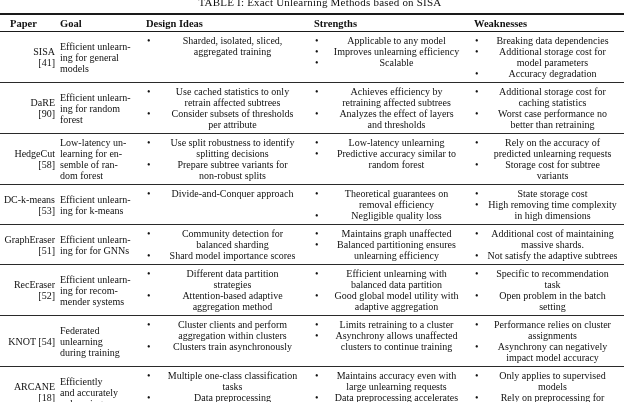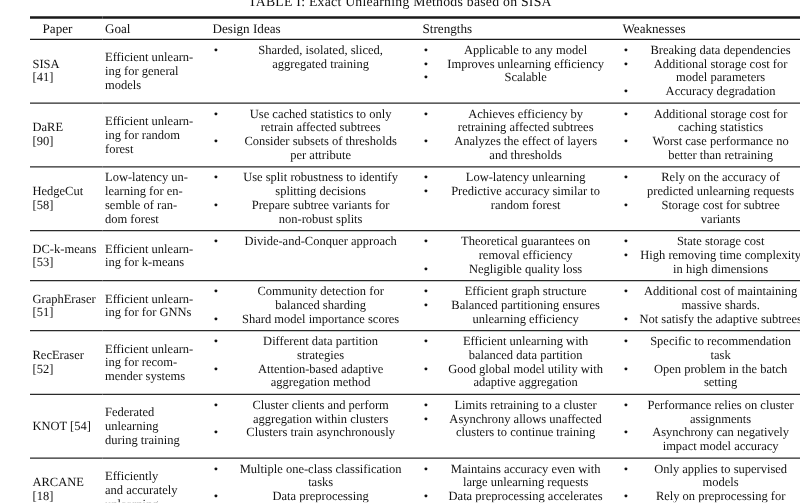--- a/index.html
+++ b/index.html
@@ -7,21 +7,21 @@
     padding: 0;
     background: #ffffff;
     color: #111111;
     font-family: "Liberation Serif", "DejaVu Serif", serif;
   }
   .page {
     width: 640px;
     height: 402px;
     overflow: hidden;
     box-sizing: border-box;
-    padding: 0 24px;
+    padding: 0 0;
     background: #ffffff;
   }
   .caption {
     margin-top: -4px;
     margin-bottom: 5px;
     text-align: center;
     font-size: 11px;
     letter-spacing: 0.2px;
     white-space: nowrap;
     overflow: hidden;
@@ -38,34 +38,34 @@
     border-bottom: 1.5px solid #1a1a1a;
   }
   table.unlearning tbody tr {
     border-bottom: 1px solid #2a2a2a;
   }
   table.unlearning tbody tr:last-child {
     border-bottom: 2px solid #1a1a1a;
   }
   th {
     text-align: left;
-    font-weight: normal;
+    font-weight: bold;
     font-size: 10.5px;
     padding: 3px 2px 2px 2px;
     white-space: nowrap;
     overflow: hidden;
   }
   th.col-paper { padding-left: 10px; }
   td {
     padding: 3px 3px 3px 2px;
     vertical-align: top;
     overflow: hidden;
   }
   td.col-paper {
-    text-align: left;
+    text-align: right;
     vertical-align: middle;
   }
   td.col-goal {
     vertical-align: middle;
   }
   .lines { white-space: pre-line; }
   ul.blist {
     margin: 0;
     padding: 0;
     list-style: none;
@@ -233,21 +233,21 @@
 ing for for GNNs</td>
         <td>
           <ul class="blist">
             <li class="lines">Community detection for
 balanced sharding</li>
             <li class="lines">Shard model importance scores</li>
           </ul>
         </td>
         <td>
           <ul class="blist">
-            <li class="lines">Efficient graph structure</li>
+            <li class="lines">Maintains graph unaffected</li>
             <li class="lines">Balanced partitioning ensures
 unlearning efficiency</li>
           </ul>
         </td>
         <td>
           <ul class="blist">
             <li class="lines">Additional cost of maintaining
 massive shards.</li>
             <li class="lines">Not satisfy the adaptive subtrees</li>
           </ul>

